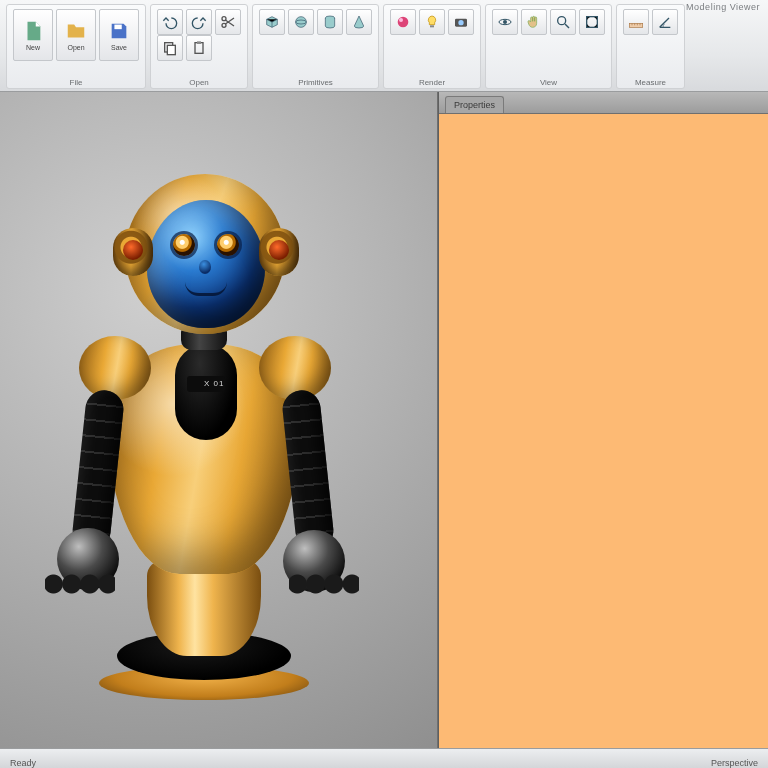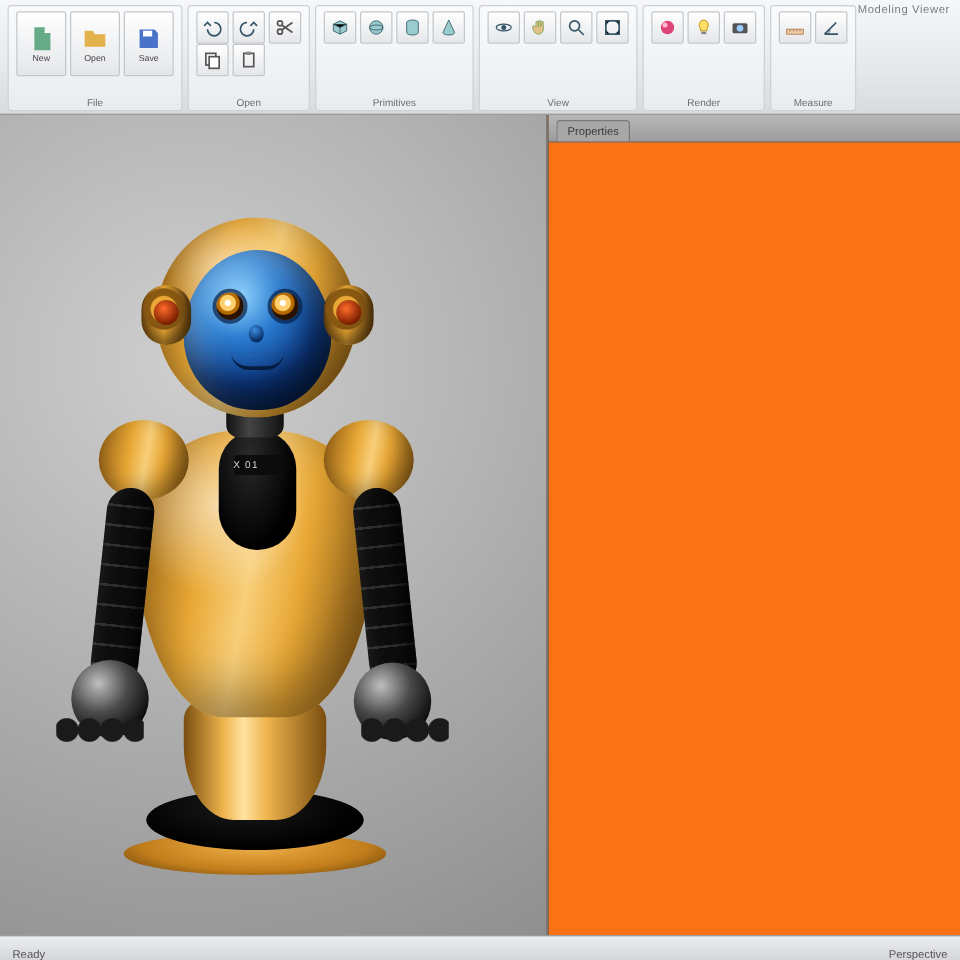--- a/index.html
+++ b/index.html
@@ -67,21 +67,21 @@
     background: radial-gradient(circle at 35% 30%, #cfcfcf 0%, #b3b3b3 45%, #8f8f8f 100%);
     border-right: 1px solid #6f6f6f;
     display: flex;
     align-items: center;
     justify-content: center;
     position: relative;
     overflow: hidden;
   }
   .panel {
     width: 330px;
-    background: #f97316;
+    background: #fdba74;
     border-left: 1px solid #5f5f5f;
     display: flex;
     flex-direction: column;
     justify-content: space-between;
   }
   .panel-tabs {
     height: 22px;
     background: linear-gradient(#b8b8b8,#9c9c9c);
     border-bottom: 1px solid #6f6f6f;
     display: flex;
@@ -146,27 +146,27 @@
       linear-gradient(100deg,#8b5a13 0%, #e9a835 30%, #f8cf7a 48%, #e9a835 66%, #8b5a13 100%);
     border-radius: 46% 46% 38% 38% / 34% 34% 68% 68%;
     box-shadow: inset -14px -20px 40px rgba(0,0,0,.35);
   }
   .chest-slot {
     left: 136px; bottom: 260px; width: 62px; height: 96px;
     background: radial-gradient(ellipse at 40% 20%, #2a2a2a, #000 70%);
     border-radius: 34px;
   }
   .badge {
-    left: 148px; bottom: 320px; width: 38px; height: 16px;
+    left: 148px; bottom: 308px; width: 38px; height: 16px;
     background: #0c0c0c;
     border-radius: 3px;
     color: #d7d7d7;
     font-size: 8px;
     line-height: 16px;
-    text-align: left;
+    text-align: right;
     letter-spacing: 1px;
     margin-top: 16px;
   }
   
   .shoulder {
     bottom: 300px; width: 72px; height: 64px;
     background: linear-gradient(100deg,#8b5a13 0%, #e9a835 35%, #f8cf7a 52%, #e9a835 68%, #8b5a13 100%);
     border-radius: 50%;
     box-shadow: inset -6px -8px 18px rgba(0,0,0,.35);
   }
@@ -351,20 +351,44 @@
     </div>
     <span class="gcaption">Primitives</span>
   </div>
 
 
 
   <div class="rgroup">
     <div class="row">
       <div class="rbtn">
           <svg viewBox="0 0 24 24">
+            <circle cx="12" cy="12" r="8" fill="#d47"></circle>
+            <circle cx="9" cy="9" r="3" fill="#fbd"></circle>
+          </svg>
+        </div>
+      <div class="rbtn">
+          <svg viewBox="0 0 24 24">
+            <path fill="#fd6" stroke="#b80" d="M12 3a6 6 0 0 1 4 10v3h-8v-3a6 6 0 0 1 4-10z"></path>
+            <rect x="9" y="17" width="6" height="3" fill="#888"></rect>
+          </svg>
+        </div>
+      <div class="rbtn">
+          <svg viewBox="0 0 24 24">
+            <rect x="3" y="7" width="18" height="12" rx="2" fill="#555"></rect>
+            <circle cx="12" cy="13" r="4" fill="#9cf"></circle>
+          </svg>
+        </div>
+    </div>
+    <span class="gcaption">Render</span>
+  </div>
+
+  <div class="rgroup">
+    <div class="row">
+      <div class="rbtn">
+          <svg viewBox="0 0 24 24">
             <circle cx="12" cy="12" r="3" fill="#356"></circle>
             <ellipse cx="12" cy="12" rx="9" ry="4" fill="none" stroke="#356" stroke-width="1.5"></ellipse>
           </svg>
         </div>
       <div class="rbtn">
           <svg viewBox="0 0 24 24">
             <path fill="#e3c189" stroke="#7a5" d="M7 12V6a1.5 1.5 0 1 1 3 0v5V5a1.5 1.5 0 1 1 3 0v6V6a1.5 1.5 0 1 1 3 0v8c0 4-3 6-6 6s-5-2-6-5l-1-3a1.5 1.5 0 1 1 3-1z"></path>
           </svg>
         </div>
       <div class="rbtn">
@@ -374,44 +398,20 @@
           </svg>
         </div>
       <div class="rbtn">
           <svg viewBox="0 0 24 24">
             <rect x="4" y="4" width="16" height="16" fill="none" stroke="#356" stroke-width="2"></rect>
             <path stroke="#356" stroke-width="2" d="M4 9V4h5M20 9V4h-5M4 15v5h5M20 15v5h-5"></path>
           </svg>
         </div>
     </div>
     <span class="gcaption">View</span>
-  </div>
-
-  <div class="rgroup">
-    <div class="row">
-      <div class="rbtn">
-          <svg viewBox="0 0 24 24">
-            <circle cx="12" cy="12" r="8" fill="#d47"></circle>
-            <circle cx="9" cy="9" r="3" fill="#fbd"></circle>
-          </svg>
-        </div>
-      <div class="rbtn">
-          <svg viewBox="0 0 24 24">
-            <path fill="#fd6" stroke="#b80" d="M12 3a6 6 0 0 1 4 10v3h-8v-3a6 6 0 0 1 4-10z"></path>
-            <rect x="9" y="17" width="6" height="3" fill="#888"></rect>
-          </svg>
-        </div>
-      <div class="rbtn">
-          <svg viewBox="0 0 24 24">
-            <rect x="3" y="7" width="18" height="12" rx="2" fill="#555"></rect>
-            <circle cx="12" cy="13" r="4" fill="#9cf"></circle>
-          </svg>
-        </div>
-    </div>
-    <span class="gcaption">Render</span>
   </div>
 
   <div class="rgroup">
     <div class="row">
       <div class="rbtn">
           <svg viewBox="0 0 24 24">
             <rect x="2" y="14" width="20" height="6" fill="#eca" stroke="#a74"></rect>
             <path stroke="#a74" d="M6 14v3M10 14v3M14 14v3M18 14v3"></path>
           </svg>
         </div>

